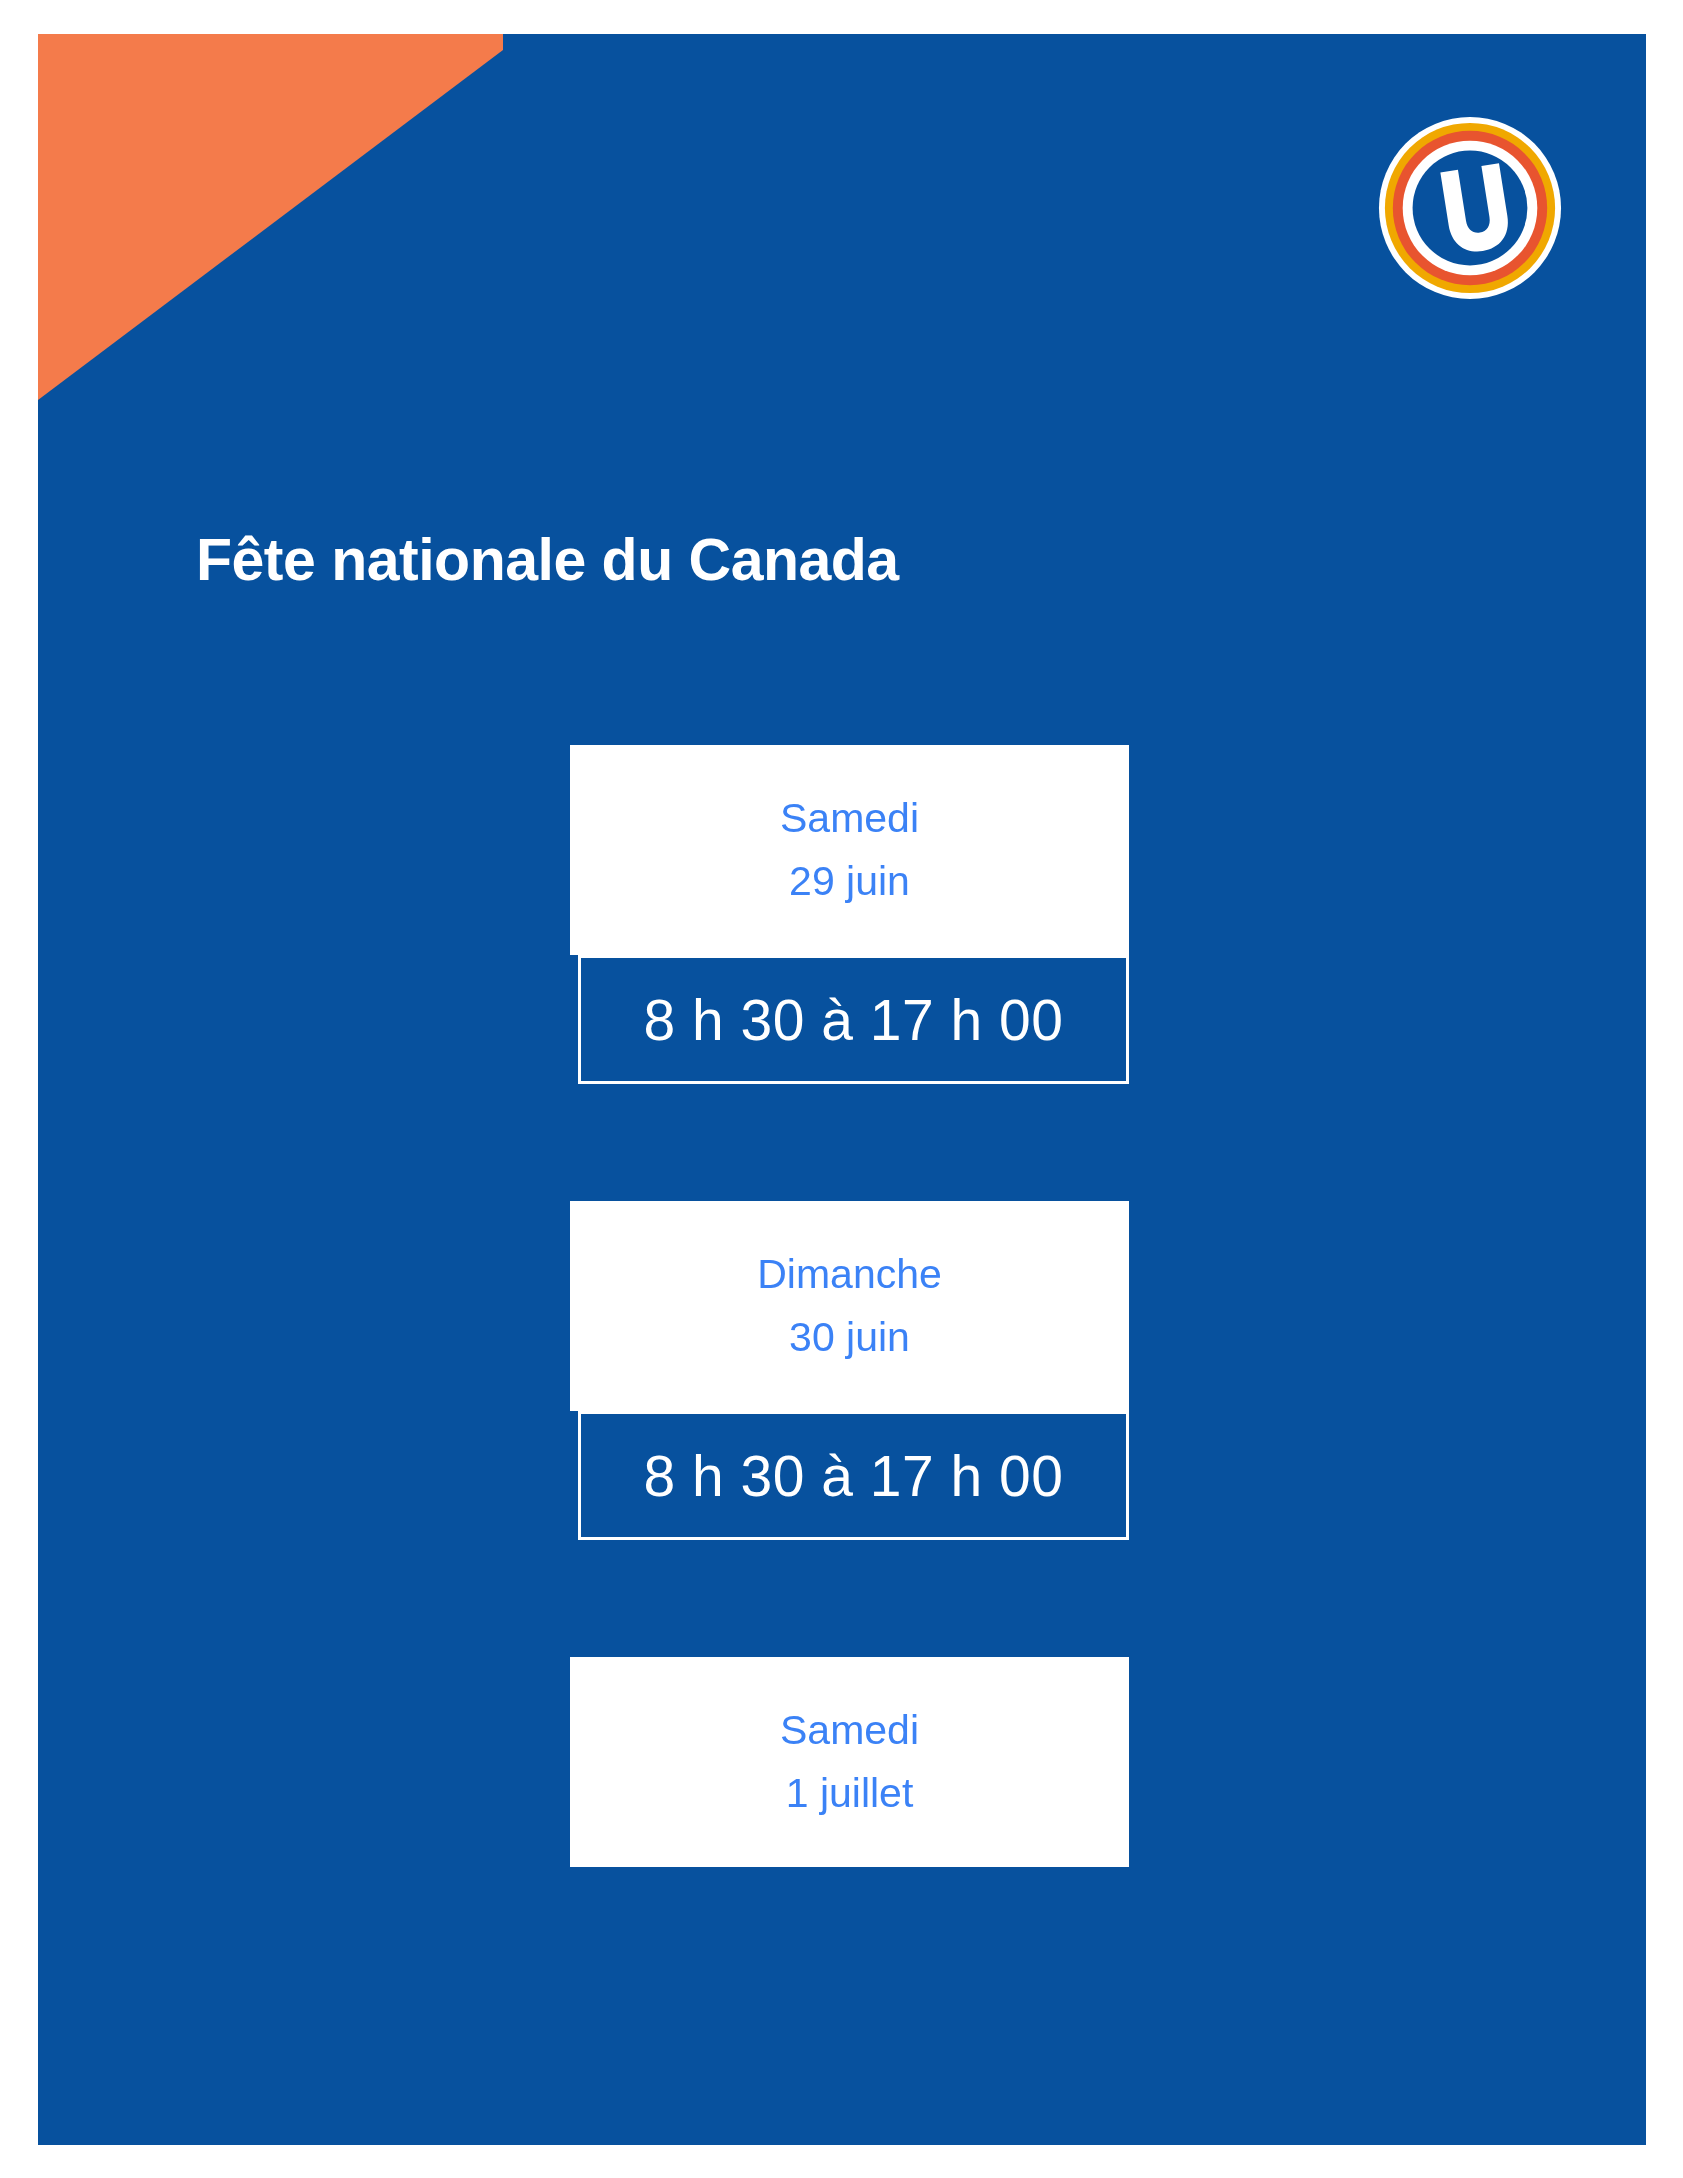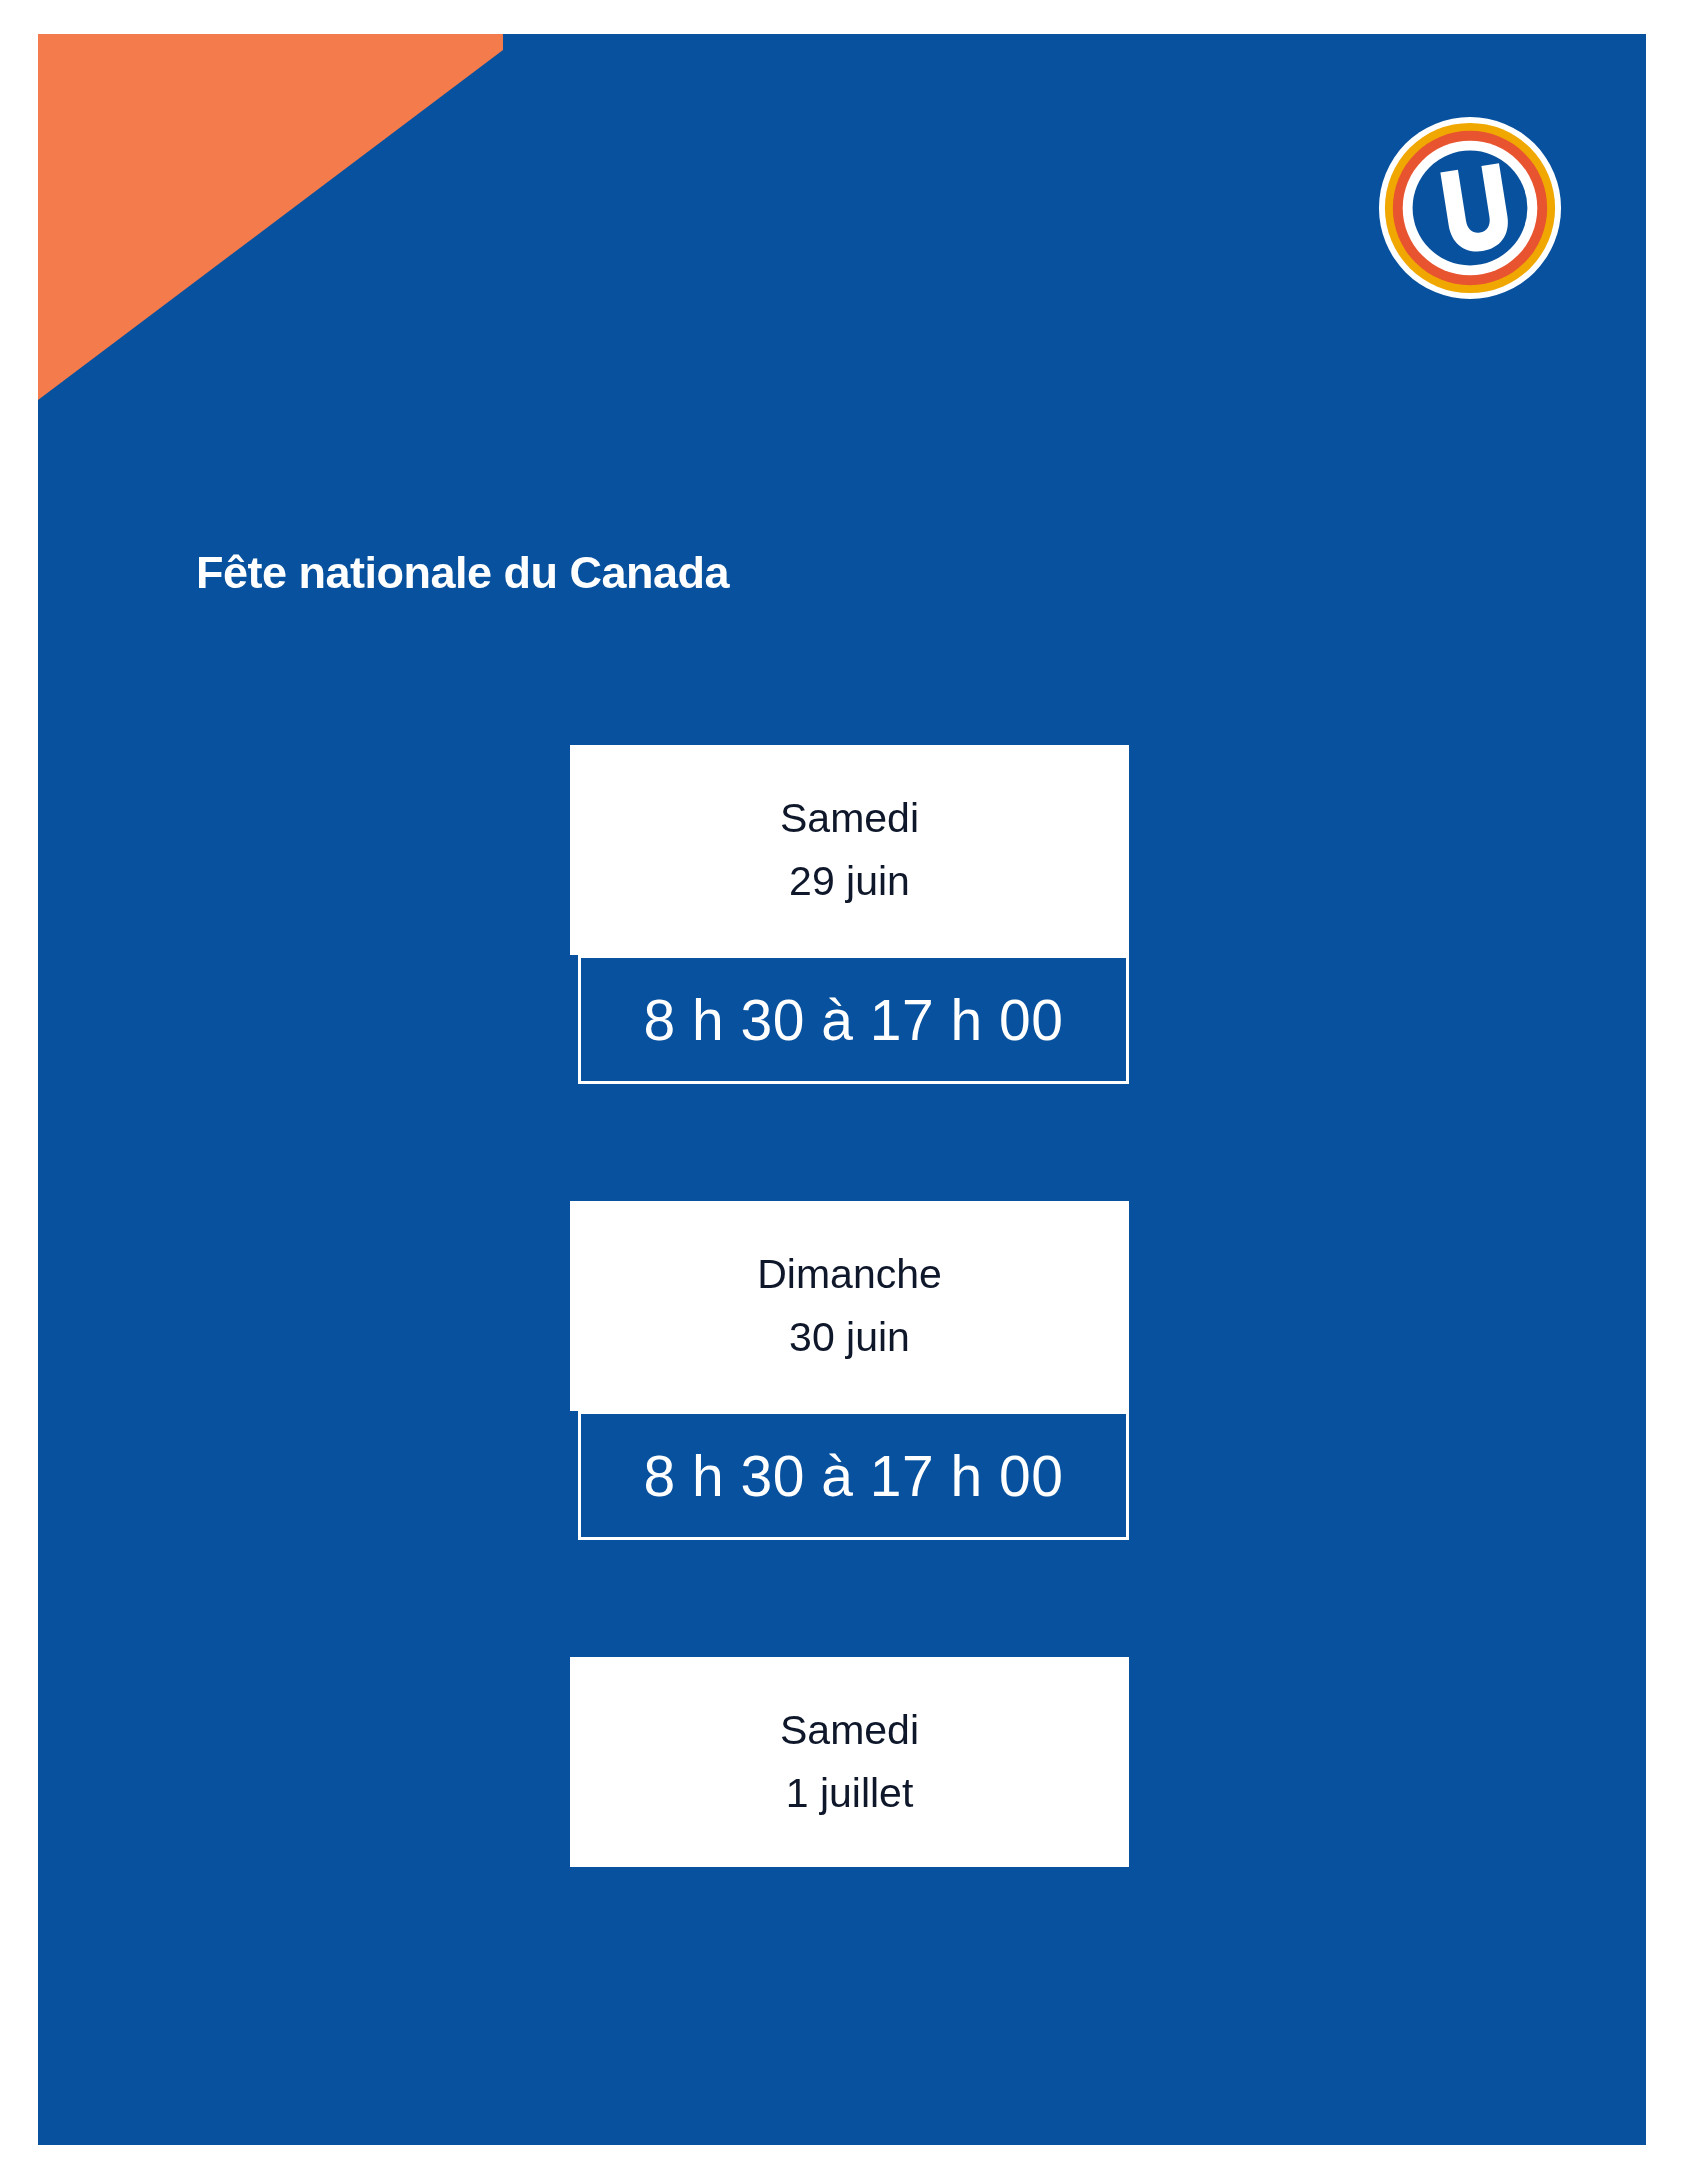--- a/index.html
+++ b/index.html
@@ -50,24 +50,24 @@
     font-family: "DejaVu Serif", "Liberation Serif", serif;
     font-weight: 700;
     font-size: 123px;
     line-height: 1;
     color: #ffffff;
     letter-spacing: -1px;
   }
   .subtitle {
     position: absolute;
     left: 158px;
-    top: 516px;
+    top: 497px;
     font-family: "Liberation Sans", sans-serif;
     font-weight: 700;
-    font-size: 45px;
+    font-size: 59px;
     line-height: 1;
     color: #ffffff;
     letter-spacing: -0.5px;
   }
 
   
   .cards {
     position: absolute;
     left: 532px;
     top: 711px;
@@ -75,21 +75,21 @@
   }
   .card {
     width: 559px;
     margin-bottom: 117px;
     position: relative;
   }
   .card:last-child { margin-bottom: 0; }
 
   .card-day {
     background: #ffffff;
-    color: #0f172a;
+    color: #3b82f6;
     width: 559px;
     height: 210px;
     box-sizing: border-box;
     display: flex;
     flex-direction: column;
     align-items: center;
     justify-content: center;
     text-align: center;
     font-size: 41px;
     line-height: 1.24;

